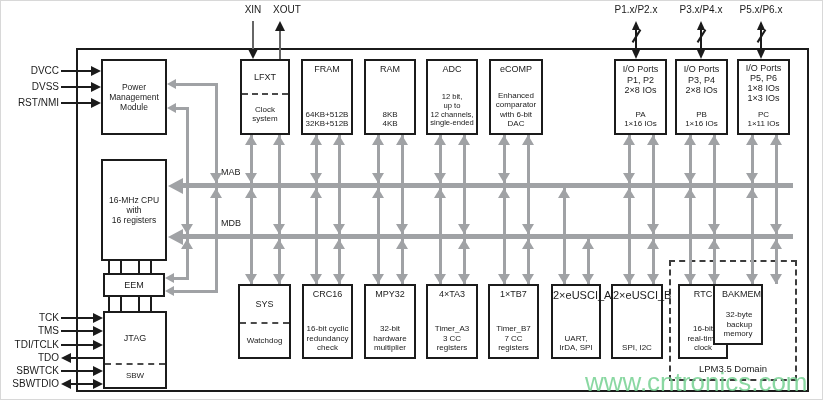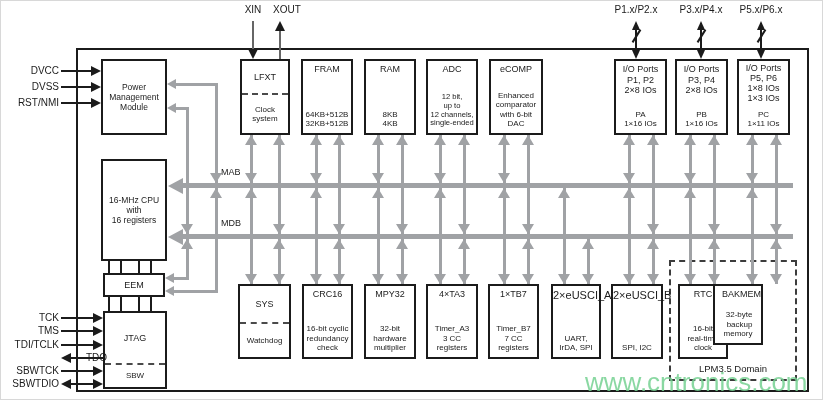--- a/index.html
+++ b/index.html
@@ -222,21 +222,21 @@
   <div class="xlabel calign" style="left:662px;top:3px;width:76px;">P3.x/P4.x</div>
   <div class="xlabel calign" style="left:722px;top:3px;width:76px;">P5.x/P6.x</div>
 
   <div class="xlabel ralign" style="left:0;top:64px;width:58px;">DVCC</div>
   <div class="xlabel ralign" style="left:0;top:80px;width:58px;">DVSS</div>
   <div class="xlabel ralign" style="left:0;top:96px;width:58px;">RST/NMI</div>
 
   <div class="xlabel ralign" style="left:0;top:311px;width:58px;">TCK</div>
   <div class="xlabel ralign" style="left:0;top:324px;width:58px;">TMS</div>
   <div class="xlabel ralign" style="left:0;top:338px;width:58px;">TDI/TCLK</div>
-  <div class="xlabel ralign" style="left:8px;top:351px;width:58px;padding-left:40px;">TDO</div>
+  <div class="xlabel ralign" style="left:0;top:351px;width:58px;">TDO</div>
   <div class="xlabel ralign" style="left:0;top:364px;width:58px;">SBWTCK</div>
   <div class="xlabel ralign" style="left:0;top:377px;width:58px;">SBWTDIO</div>
 
   <div class="buslabel" style="left:220px;top:166px;">MAB</div>
   <div class="buslabel" style="left:220px;top:217px;">MDB</div>
 
   <div class="block" id="b-pmm">
     <div class="cbody">Power
 Management
 Module</div>

